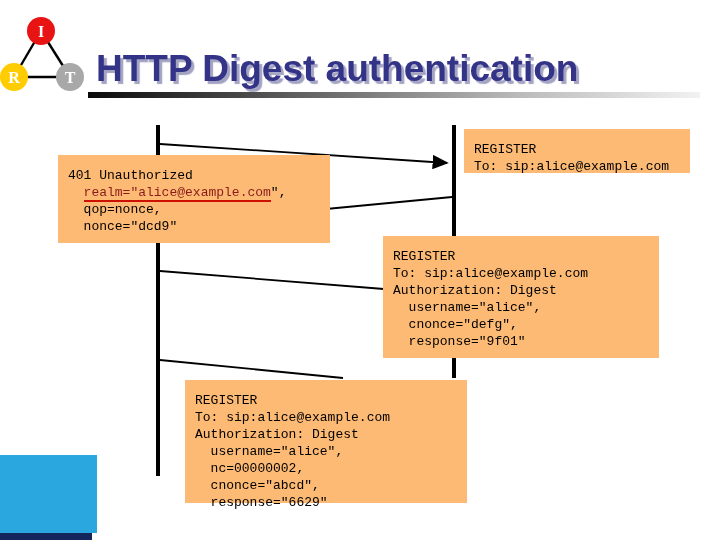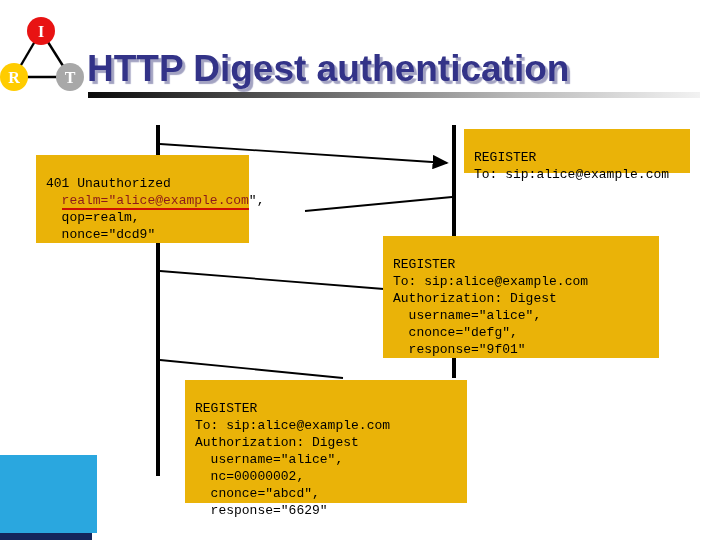--- a/index.html
+++ b/index.html
@@ -5,38 +5,38 @@
   html,body{margin:0;padding:0;}
   .slide{
     position:relative;width:720px;height:540px;background:#ffffff;
     overflow:hidden;font-family:"Liberation Sans",sans-serif;
   }
   
   .irt-logo{position:absolute;left:0;top:0;width:100px;height:100px;}
   .irt-logo text{font-family:"Liberation Serif",serif;font-weight:bold;font-size:16px;fill:#ffffff;}
   
   .title{
-    position:absolute;left:87px;top:48px;margin:0;
+    position:absolute;left:96px;top:48px;margin:0;
     font-size:37px;font-weight:bold;color:#333388;letter-spacing:0px;
     text-shadow:3px 3px 1px #a3a3c2;white-space:nowrap;
   }
   .title-rule{
     position:absolute;left:88px;top:92px;width:612px;height:6px;
     background:linear-gradient(to right,#0a0a0a,#b9b9b9 70%,#f2f2f2);
   }
   
   .diagram-lines{position:absolute;left:0;top:0;width:720px;height:540px;}
   
   .msg-box{
-    position:absolute;background:#eab308;box-sizing:border-box;
+    position:absolute;background:#fdba74;box-sizing:border-box;
     font-family:"Liberation Mono","DejaVu Sans Mono",monospace;
-    font-size:13px;line-height:17px;color:#000000;padding:20px 10px;
+    font-size:13px;line-height:17px;color:#000000;padding:12px 10px;
   }
   .msg-line{white-space:pre;}
-  .msg-box.unauthorized{left:36px;top:155px;width:213px;height:88px;}
+  .msg-box.unauthorized{left:58px;top:155px;width:272px;height:88px;}
   .msg-box.register1{left:464px;top:129px;width:226px;height:44px;}
   .msg-box.register2{left:383px;top:236px;width:276px;height:122px;}
   .msg-box.register3{left:185px;top:380px;width:282px;height:123px;}
   .realm-link{
     color:#8b1a1a;border-bottom:2px solid #cc1100;cursor:pointer;
   }
   
   .columbia-square{position:absolute;left:0;top:455px;width:97px;height:78px;background:#2aa7df;}
   .columbia-bar{position:absolute;left:0;top:533px;width:92px;height:7px;background:#14265c;}
 </style>
@@ -72,21 +72,21 @@
     <line x1="454" y1="125" x2="454" y2="378" stroke="#000000" stroke-width="4"></line>
     <line x1="160" y1="144" x2="447" y2="163" stroke="#000000" stroke-width="1.8" marker-end="url(#arrow)"></line>
     <line x1="452" y1="197" x2="305" y2="211" stroke="#000000" stroke-width="1.8"></line>
     <line x1="160" y1="271" x2="384" y2="289" stroke="#000000" stroke-width="1.8"></line>
     <line x1="160" y1="360" x2="343" y2="378" stroke="#000000" stroke-width="1.8"></line>
   </svg>
 
   <div class="msg-box unauthorized">
     <div class="msg-line">401 Unauthorized</div>
     <div class="msg-line"><span>  </span><span class="realm-link">realm="alice@example.com</span><span>",</span></div>
-    <div class="msg-line">  qop=realm,</div>
+    <div class="msg-line">  qop=nonce,</div>
     <div class="msg-line">  nonce="dcd9"</div>
   </div>
 
   <div class="msg-box register1">
     <div class="msg-line">REGISTER</div>
     <div class="msg-line">To: sip:alice@example.com</div>
   </div>
 
   <div class="msg-box register2">
     <div class="msg-line">REGISTER</div>

